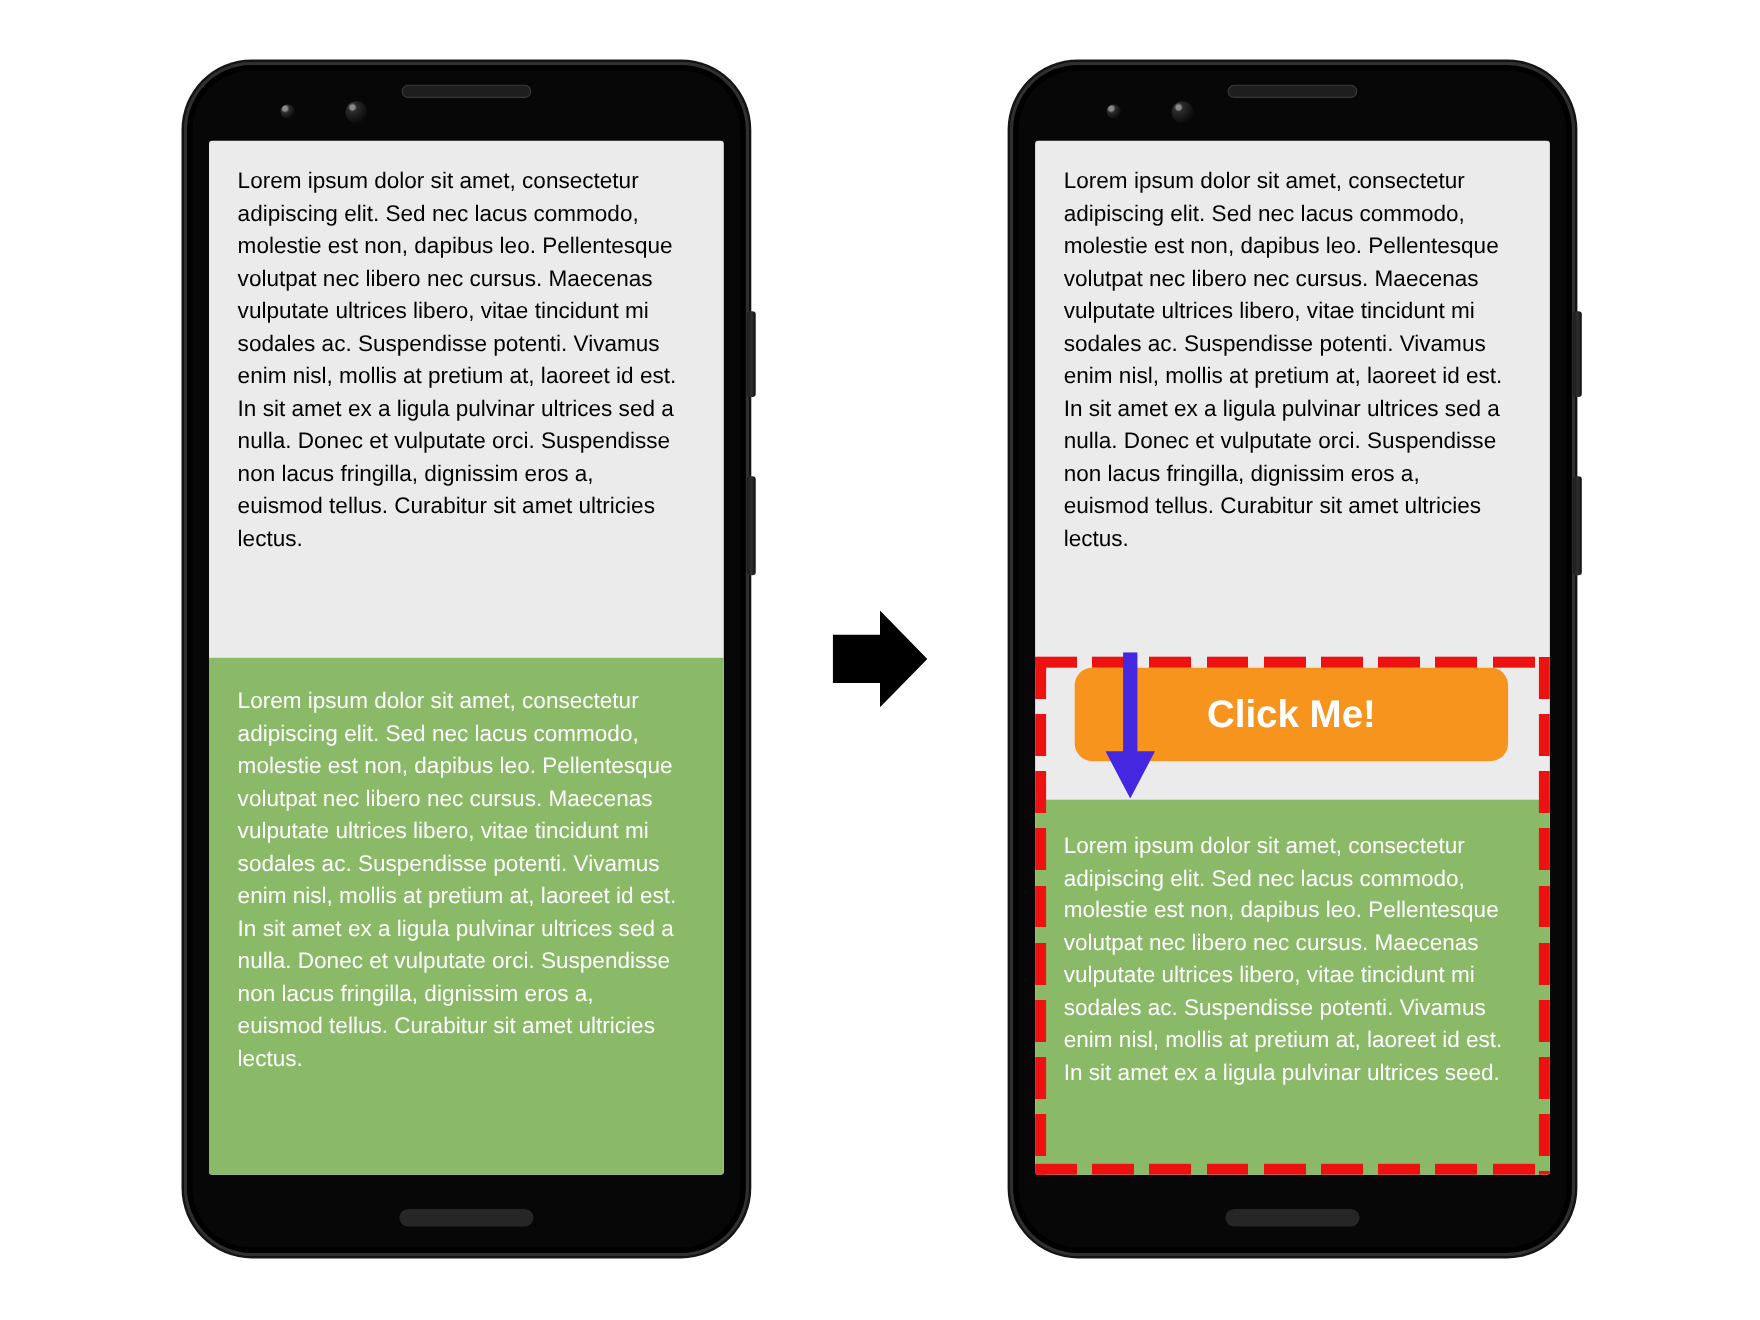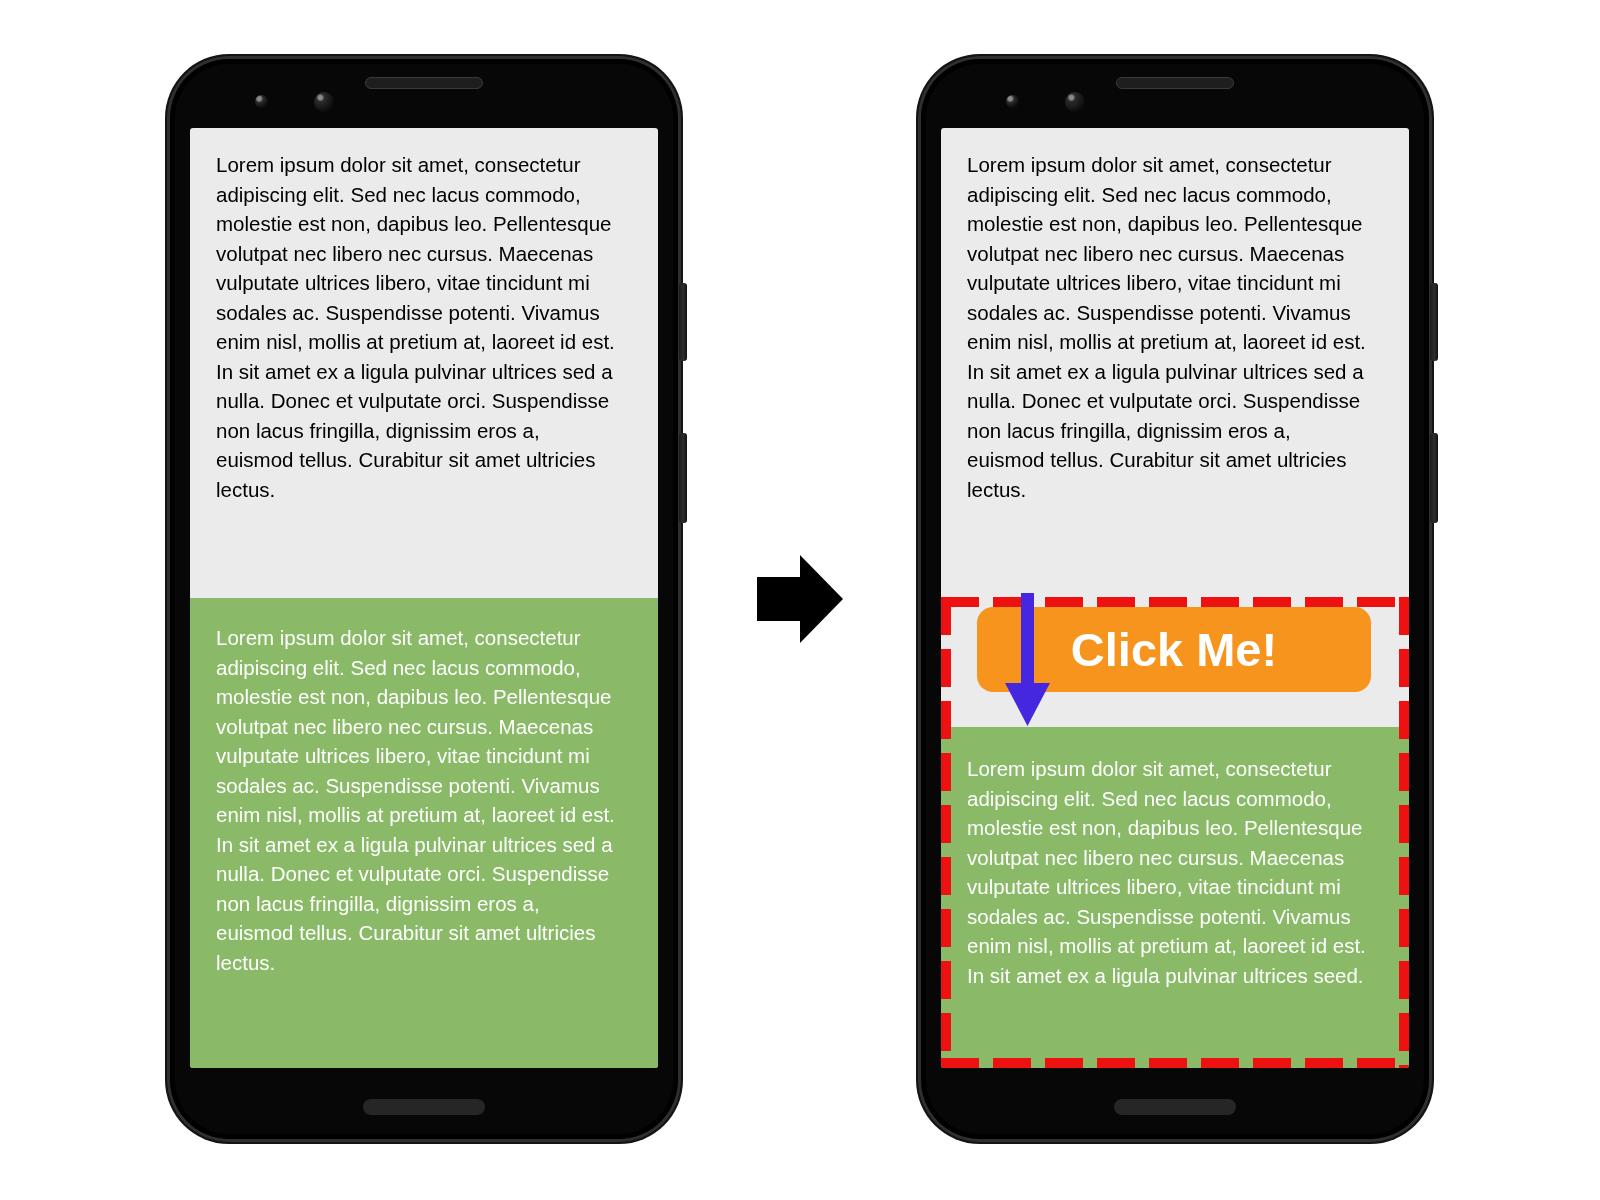--- a/index.html
+++ b/index.html
@@ -92,21 +92,21 @@
   .dash.top{top:0;}
   .dash.bottom{bottom:0;background-position:right;}
   .dash.left{left:0;}
   .dash.right{right:0;}
 
   
   .click-btn{
     position:absolute;left:36px;top:479px;width:394px;height:85px;
     background:var(--button_bg);border:none;border-radius:16px;
     color:var(--button_text);font-family:"Liberation Sans",sans-serif;
-    font-size:47px;font-weight:bold;text-align:center;line-height:85px;
+    font-size:35px;font-weight:bold;text-align:center;line-height:85px;
     z-index:3;cursor:pointer;
   }
 
   
   .pointer-arrow{
     position:absolute;left:64px;top:465px;width:45px;height:133px;z-index:6;
   }
 
   
   .transition-arrow{

